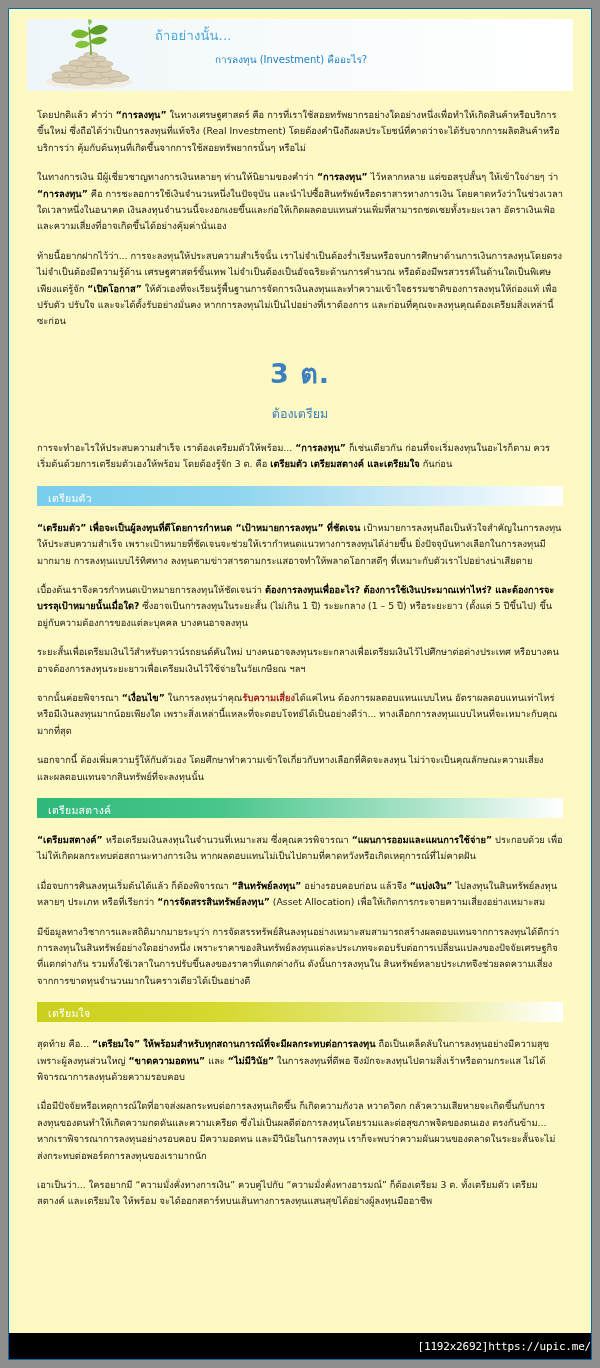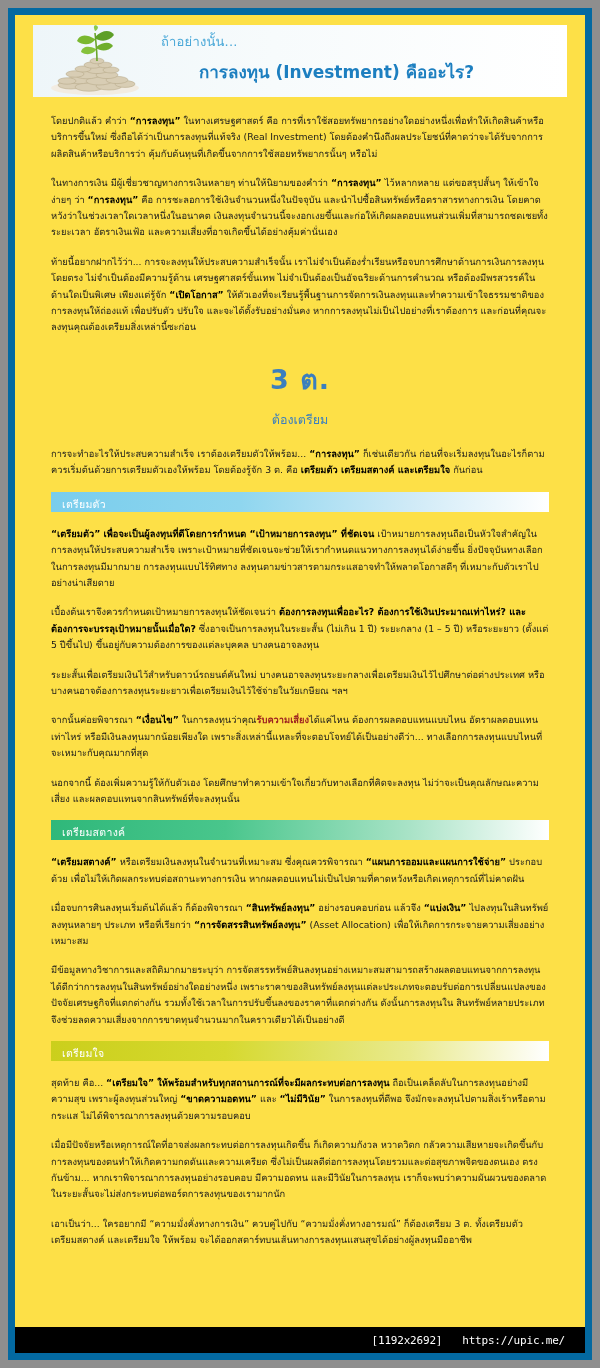--- a/index.html
+++ b/index.html
@@ -5,47 +5,47 @@
   html,body{margin:0;padding:0;}
   body{
     width:600px;height:1368px;
     background:#8e8e8e;
     font-family:"DejaVu Sans","Liberation Sans",sans-serif;
     overflow:hidden;
   }
   .page{
     position:absolute;left:8px;top:8px;
     width:584px;height:1352px;
-    background:#fde047;
-    border:7px solid #0369a1;
+    background:#fef9c3;
+    border:1px solid #0369a1;
     box-sizing:border-box;
     overflow:hidden;
   }
   
   .banner{
     position:relative;
     height:72px;
     margin:10px 18px 0 18px;
     background:linear-gradient(to right,#eef6f9 0%,#f7fbfc 45%,#ffffff 100%);
   }
   .banner-art{
     position:absolute;left:4px;top:0;width:120px;height:72px;
   }
   .banner-text{
     position:absolute;left:128px;top:6px;
   }
   .banner-line1{
     font-size:13px;color:#4aa8d8;letter-spacing:.2px;
   }
   .banner-line2{
-    font-size:17px;color:#1d7fc0;font-weight:bold;
-    margin-top:6px;margin-left:38px;
+    font-size:10px;color:#1d7fc0;font-weight:normal;
+    margin-top:6px;margin-left:60px;
   }
   
-  .content{padding:0 36px;}
+  .content{padding:0 28px;}
   p.para{
     font-size:9.3px;
     line-height:16.4px;
     color:#1a1a1a;
     margin:0 0 13px 0;
     text-align:left;
     word-break:break-word;
   }
   p.para:first-of-type{margin-top:16px;}
   b{font-weight:bold;color:#000;}
@@ -63,32 +63,32 @@
   .secbar{
     height:20px;line-height:24px;
     margin:6px 0 14px 0;
     color:#ffffff;font-size:10.5px;
     padding-left:11px;
     box-sizing:border-box;
     letter-spacing:.3px;
   }
   .bar-blue{background:linear-gradient(to right,#79cdec 0%,#8fd6ef 38%,#cfeaf7 72%,#ffffff 100%);}
   .bar-green{background:linear-gradient(to right,#2fb87a 0%,#49c68c 35%,#a9e3c7 72%,#ffffff 100%);}
-  .bar-yellow{background:linear-gradient(to right,#cbcf1c 0%,#d6d92f 35%,#e9ea8e 72%,#ffffff 100%);}
+  .bar-yellow{background:linear-gradient(to right,#cbcf1c 0%,#d6d92f 35%,#e9ea8e 72%,#ffffff 100%);font-family:Liberation Serif, serif;}
   
   .footer{
     position:absolute;left:0;bottom:0;
     width:100%;height:26px;
     background:#000000;
     display:flex;align-items:center;justify-content:flex-end;
   }
   .footer span{
     color:#ffffff;font-size:11px;
     font-family:"DejaVu Sans Mono","Liberation Mono",monospace;
-    padding-right:20px;letter-spacing:-.2px;
+    padding-right:0;letter-spacing:-.2px;
   }
 </style>
 </head>
 <body>
 
 <div class="page">
 
   <div class="banner">
     <svg class="banner-art" viewBox="0 0 120 72">
       <g>

